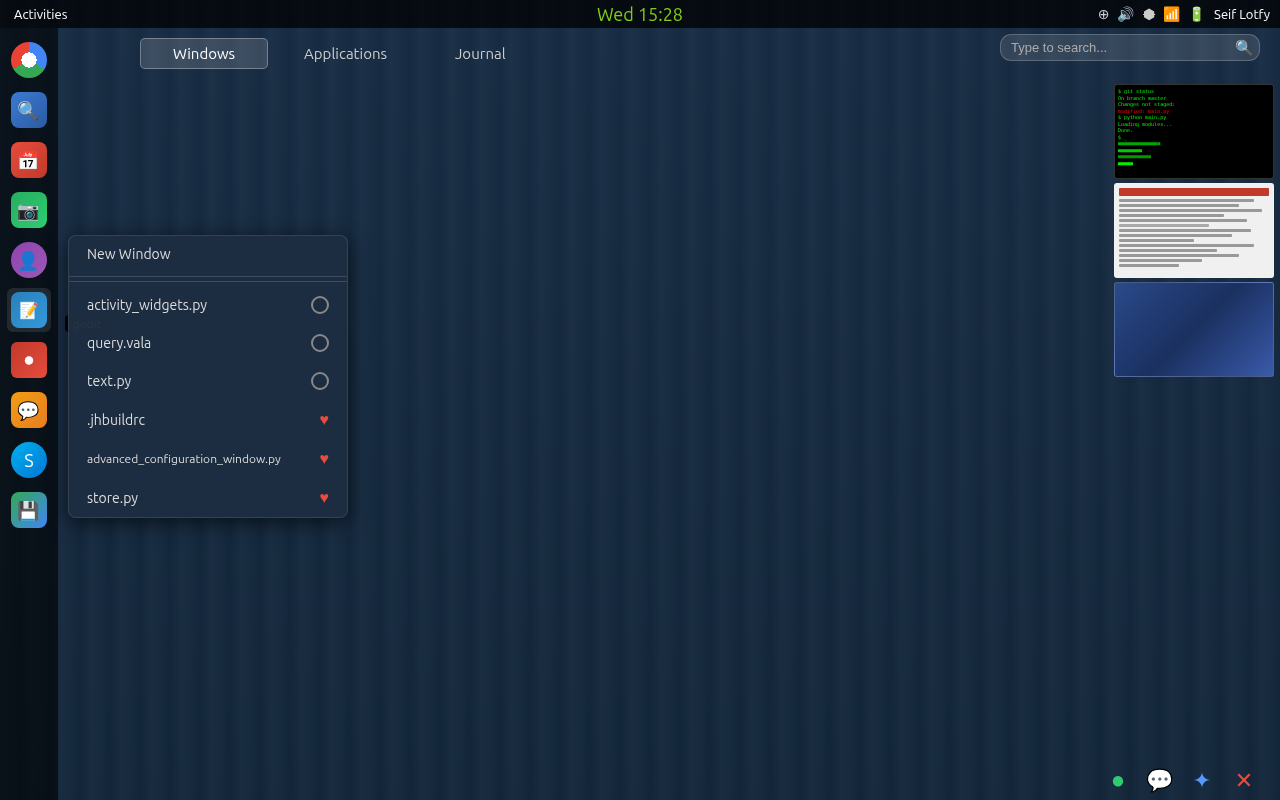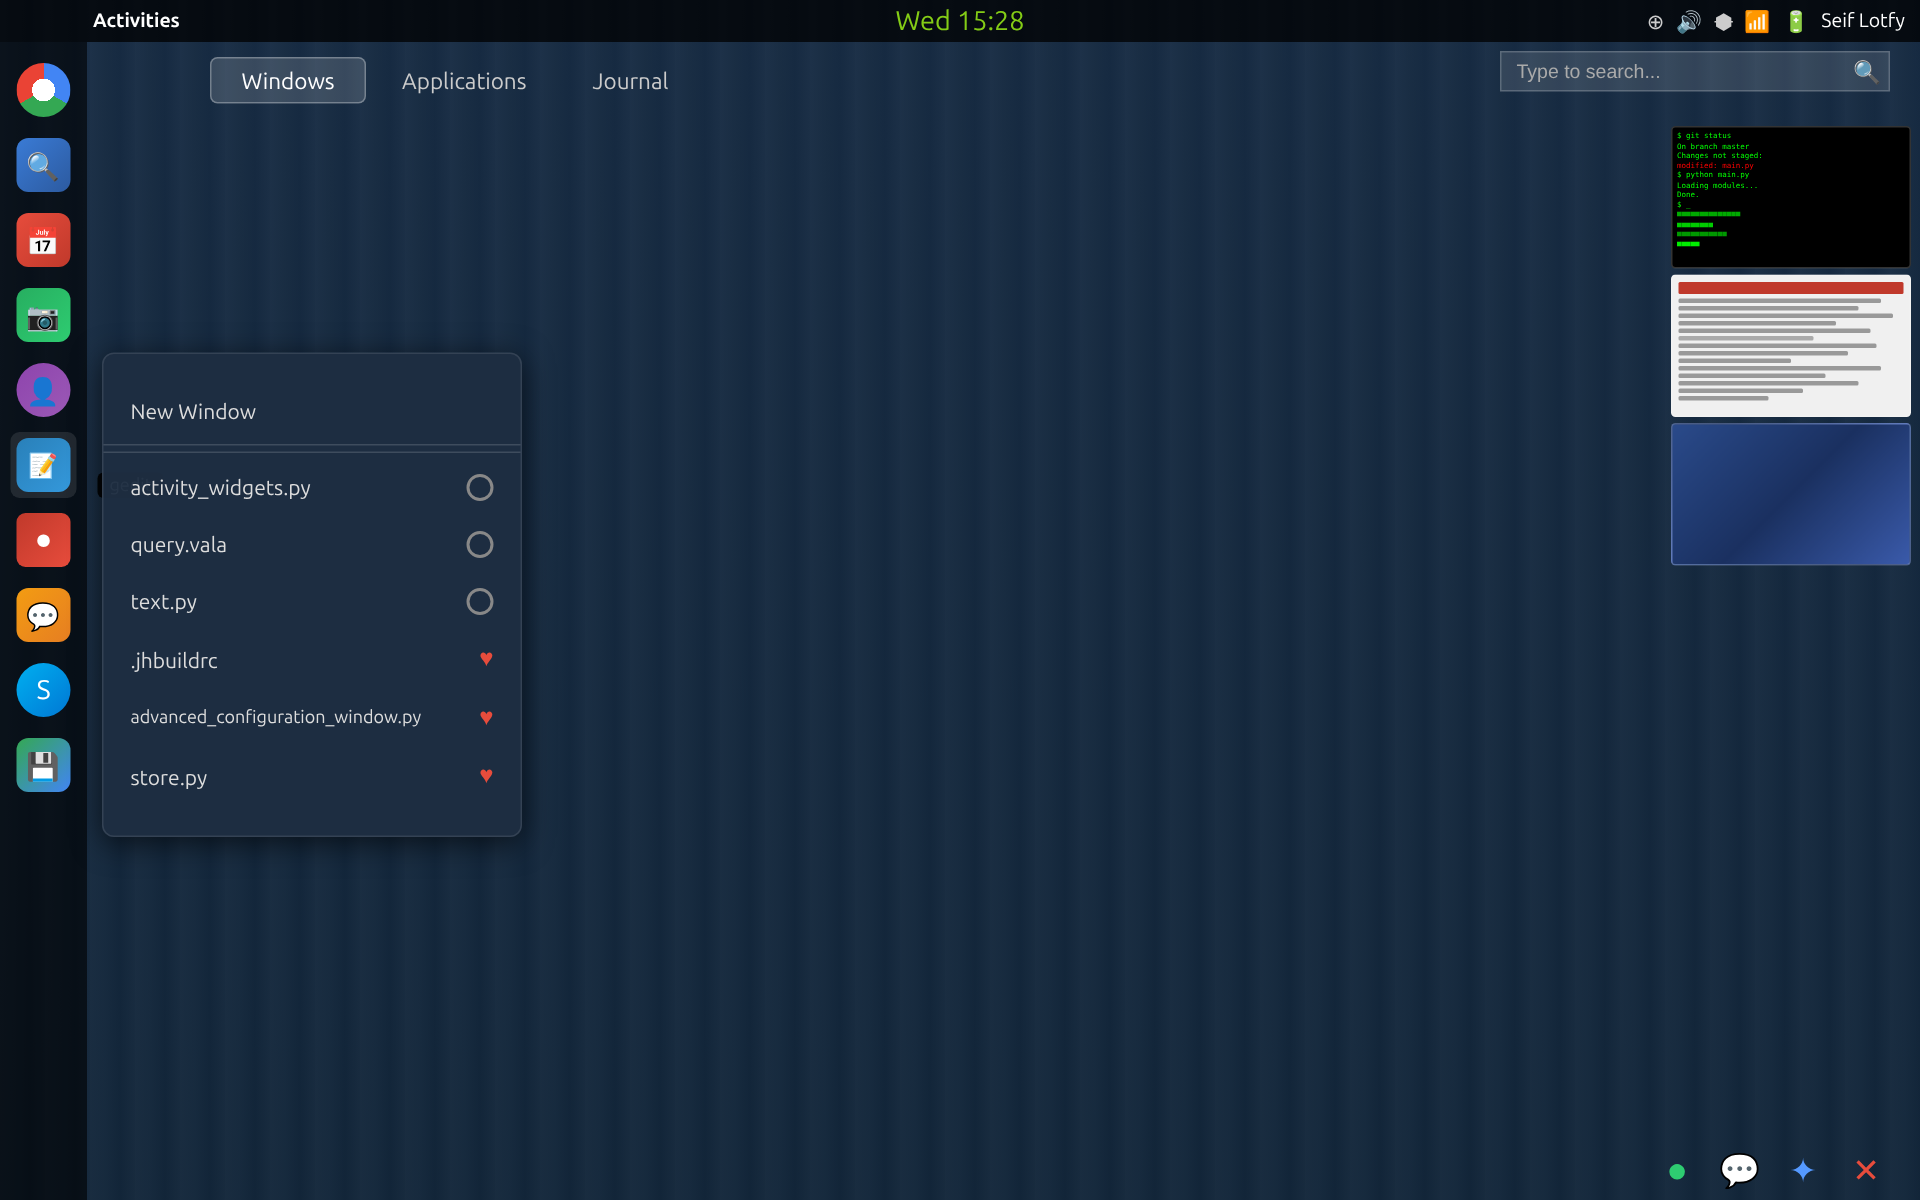--- a/index.html
+++ b/index.html
@@ -34,26 +34,25 @@
       background: rgba(0,0,0,0.75);
       display: flex;
       align-items: center;
       z-index: 100;
       color: #e0e0e0;
       font-size: 13px;
     }
 
     .topbar-activities {
       padding: 0 14px;
-      font-weight: bold;
+      font-weight: normal;
       color: #fff;
       height: 100%;
       display: flex;
       align-items: center;
-      margin-left: 48px;
     }
 
     .topbar-clock {
       position: absolute;
       left: 50%;
       transform: translateX(-50%);
       font-size: 18px;
       color: #84cc16;
     }
 
@@ -82,21 +81,21 @@
       left: 0; right: 0;
       height: 50px;
       display: flex;
       align-items: center;
       padding-left: 140px;
       gap: 4px;
       z-index: 90;
     }
 
     .nav-tab {
-      padding: 6px 20px;
+      padding: 6px 32px;
       border-radius: 5px;
       font-size: 15px;
       cursor: pointer;
       color: #ccc;
     }
 
     .nav-tab.active {
       background: rgba(255,255,255,0.15);
       color: #fff;
       border: 1px solid rgba(255,255,255,0.3);
@@ -106,21 +105,21 @@
       position: absolute;
       right: 20px;
       top: 34px;
       display: flex;
       align-items: center;
     }
 
     .search-input {
       background: rgba(255,255,255,0.12);
       border: 1px solid rgba(255,255,255,0.2);
-      border-radius: 0;
+      border-radius: 11px;
       padding: 5px 38px 5px 10px;
       color: #ccc;
       font-size: 13px;
       width: 260px;
       outline: none;
     }
 
     .search-input::placeholder {
       color: #aaa;
     }
@@ -190,21 +189,21 @@
 
     
     .context-menu {
       position: absolute;
       left: 68px;
       top: 235px;
       width: 280px;
       background: rgba(30, 45, 65, 0.97);
       border: 1px solid rgba(255,255,255,0.1);
       border-radius: 8px;
-      padding: 20px 0;
+      padding: 0 0;
       z-index: 150;
       box-shadow: 0 4px 20px rgba(0,0,0,0.6);
     }
 
     .context-menu-item {
       padding: 10px 18px;
       color: #ddd;
       font-size: 14px;
       cursor: pointer;
       display: flex;

